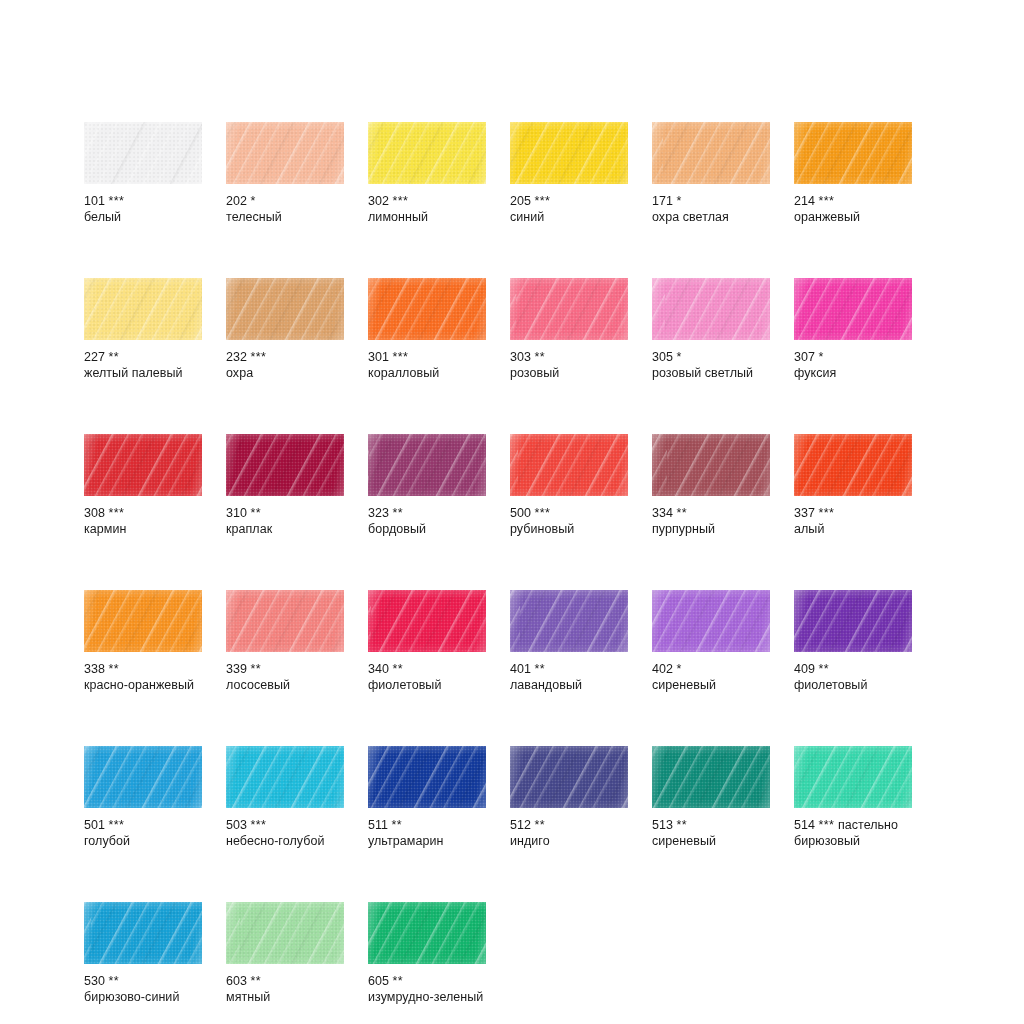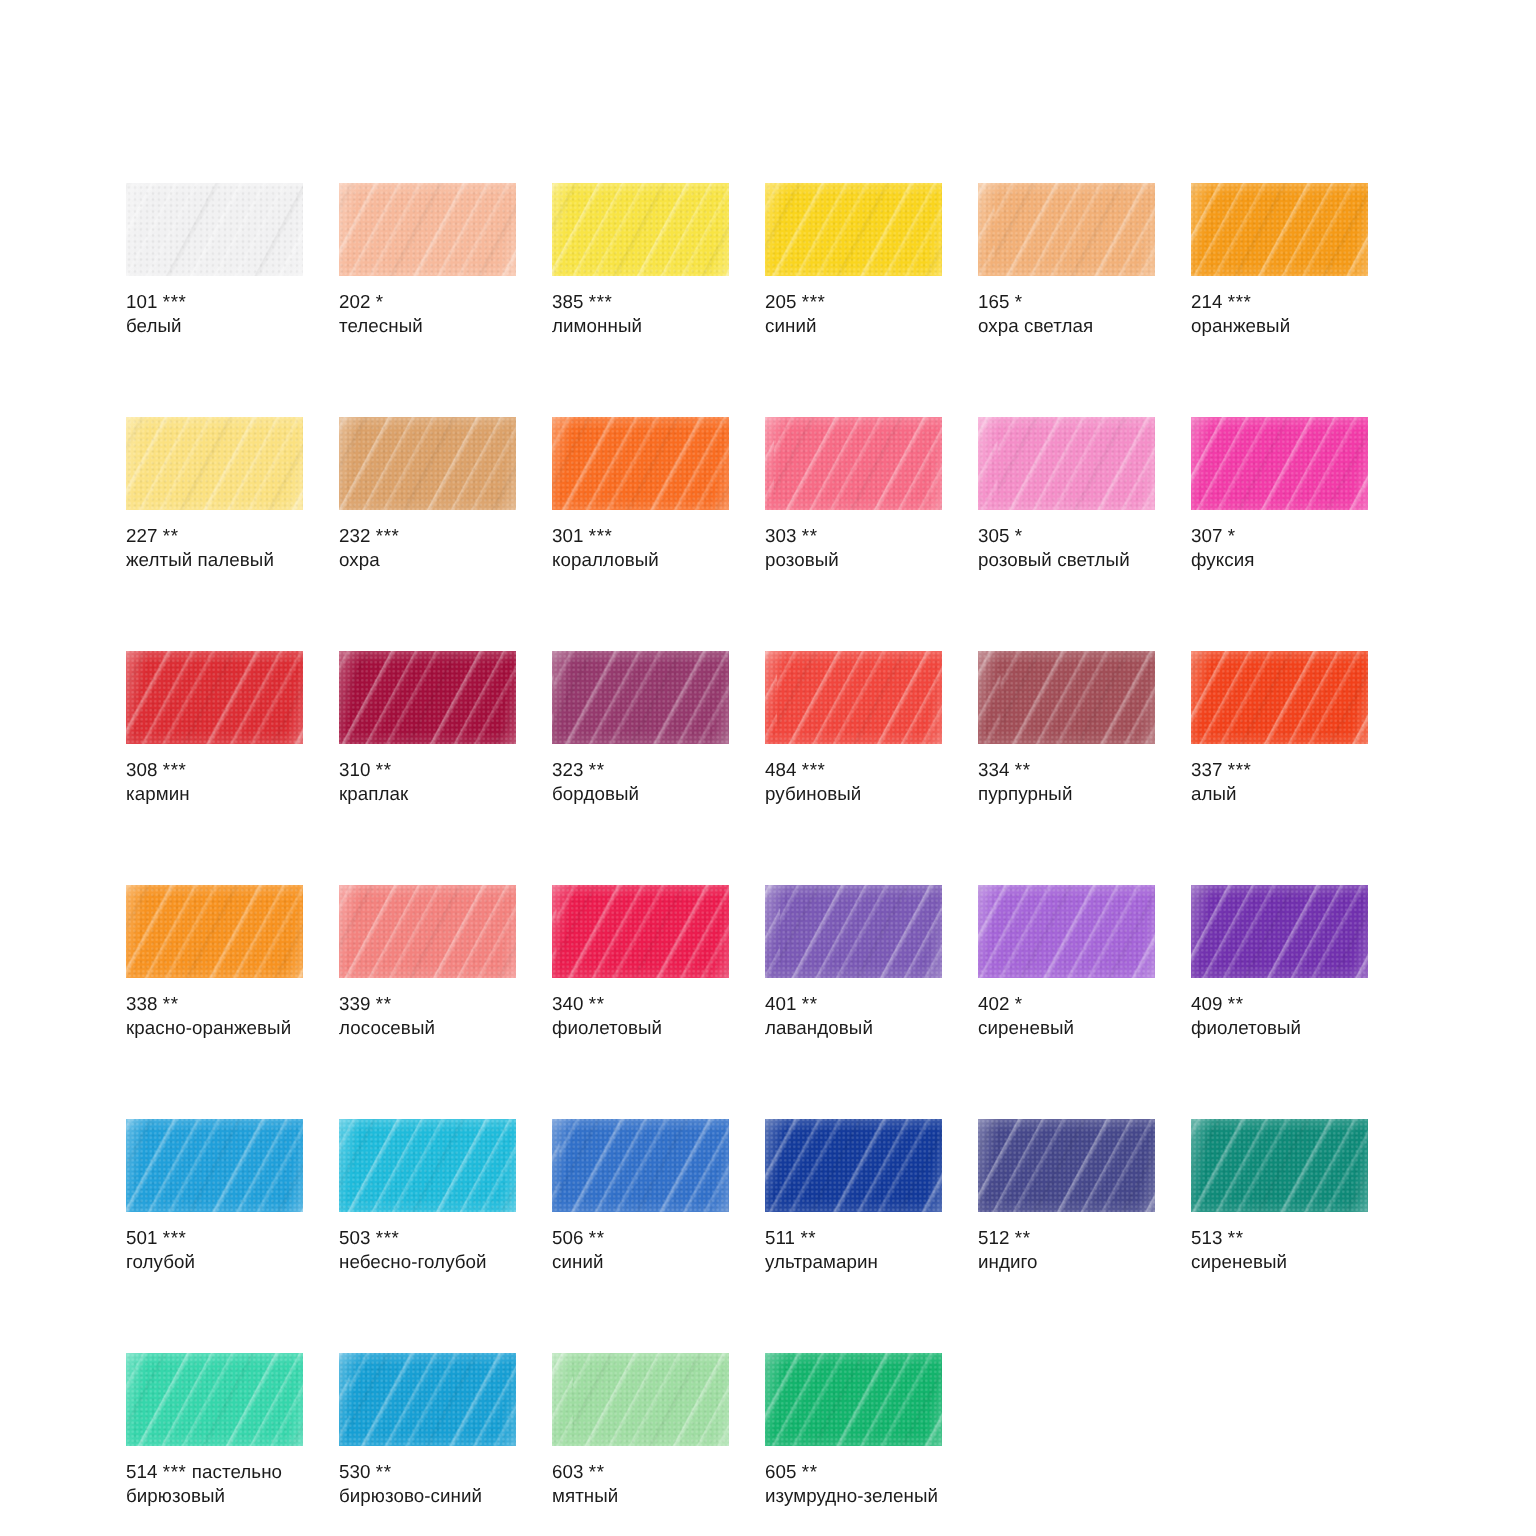--- a/index.html
+++ b/index.html
@@ -151,21 +151,21 @@
           <div class="swatch-name">телесный</div>
         </div>
       </div>
       <div class="swatch-cell">
         <div class="swatch-chip" style="background-color: rgb(248, 228, 67);">
           <div class="tex-strokes" style="background-position: 14px 0px;"></div>
           <div class="tex-grain" style="background-position: 2px 0px, 0px 1px;"></div>
           <div class="tex-edge"></div>
         </div>
         <div class="swatch-caption">
-          <div class="swatch-code-line"><span class="swatch-code">385</span> <span class="swatch-stars">***</span></div>
+          <div class="swatch-code-line"><span class="swatch-code">302</span> <span class="swatch-stars">***</span></div>
           <div class="swatch-name">лимонный</div>
         </div>
       </div>
       <div class="swatch-cell">
         <div class="swatch-chip" style="background-color: rgb(250, 213, 29);">
           <div class="tex-strokes" style="background-position: 21px 0px;"></div>
           <div class="tex-grain" style="background-position: 1px 2px, 0px 1px;"></div>
           <div class="tex-edge"></div>
         </div>
         <div class="swatch-caption">
@@ -173,21 +173,21 @@
           <div class="swatch-name">синий</div>
         </div>
       </div>
       <div class="swatch-cell">
         <div class="swatch-chip" style="background-color: rgb(242, 176, 119);">
           <div class="tex-strokes" style="background-position: 35px 0px;"></div>
           <div class="tex-grain" style="background-position: 3px 2px, 0px 1px;"></div>
           <div class="tex-edge"></div>
         </div>
         <div class="swatch-caption">
-          <div class="swatch-code-line"><span class="swatch-code">165</span> <span class="swatch-stars">*</span></div>
+          <div class="swatch-code-line"><span class="swatch-code">171</span> <span class="swatch-stars">*</span></div>
           <div class="swatch-name">охра светлая</div>
         </div>
       </div>
       <div class="swatch-cell">
         <div class="swatch-chip" style="background-color: rgb(245, 154, 22);">
           <div class="tex-strokes" style="background-position: 2px 0px;"></div>
           <div class="tex-grain" style="background-position: 2px 0px, 0px 1px;"></div>
           <div class="tex-edge"></div>
         </div>
         <div class="swatch-caption">
@@ -294,21 +294,21 @@
           <div class="swatch-name">бордовый</div>
         </div>
       </div>
       <div class="swatch-cell">
         <div class="swatch-chip" style="background-color: rgb(241, 69, 60);">
           <div class="tex-strokes" style="background-position: 32px 0px;"></div>
           <div class="tex-grain" style="background-position: 0px 0px, 0px 1px;"></div>
           <div class="tex-edge"></div>
         </div>
         <div class="swatch-caption">
-          <div class="swatch-code-line"><span class="swatch-code">484</span> <span class="swatch-stars">***</span></div>
+          <div class="swatch-code-line"><span class="swatch-code">500</span> <span class="swatch-stars">***</span></div>
           <div class="swatch-name">рубиновый</div>
         </div>
       </div>
       <div class="swatch-cell">
         <div class="swatch-chip" style="background-color: rgb(161, 78, 87);">
           <div class="tex-strokes" style="background-position: 39px 0px;"></div>
           <div class="tex-grain" style="background-position: 3px 2px, 0px 1px;"></div>
           <div class="tex-edge"></div>
         </div>
         <div class="swatch-caption">
@@ -409,31 +409,20 @@
           <div class="tex-strokes" style="background-position: 22px 0px;"></div>
           <div class="tex-grain" style="background-position: 2px 0px, 0px 1px;"></div>
           <div class="tex-edge"></div>
         </div>
         <div class="swatch-caption">
           <div class="swatch-code-line"><span class="swatch-code">503</span> <span class="swatch-stars">***</span></div>
           <div class="swatch-name">небесно-голубой</div>
         </div>
       </div>
       <div class="swatch-cell">
-        <div class="swatch-chip" style="background-color: rgb(49, 112, 201);">
-          <div class="tex-strokes" style="background-position: 29px 0px;"></div>
-          <div class="tex-grain" style="background-position: 1px 2px, 0px 1px;"></div>
-          <div class="tex-edge"></div>
-        </div>
-        <div class="swatch-caption">
-          <div class="swatch-code-line"><span class="swatch-code">506</span> <span class="swatch-stars">**</span></div>
-          <div class="swatch-name">синий</div>
-        </div>
-      </div>
-      <div class="swatch-cell">
         <div class="swatch-chip" style="background-color: rgb(18, 57, 155);">
           <div class="tex-strokes" style="background-position: 3px 0px;"></div>
           <div class="tex-grain" style="background-position: 3px 2px, 0px 1px;"></div>
           <div class="tex-edge"></div>
         </div>
         <div class="swatch-caption">
           <div class="swatch-code-line"><span class="swatch-code">511</span> <span class="swatch-stars">**</span></div>
           <div class="swatch-name">ультрамарин</div>
         </div>
       </div>

